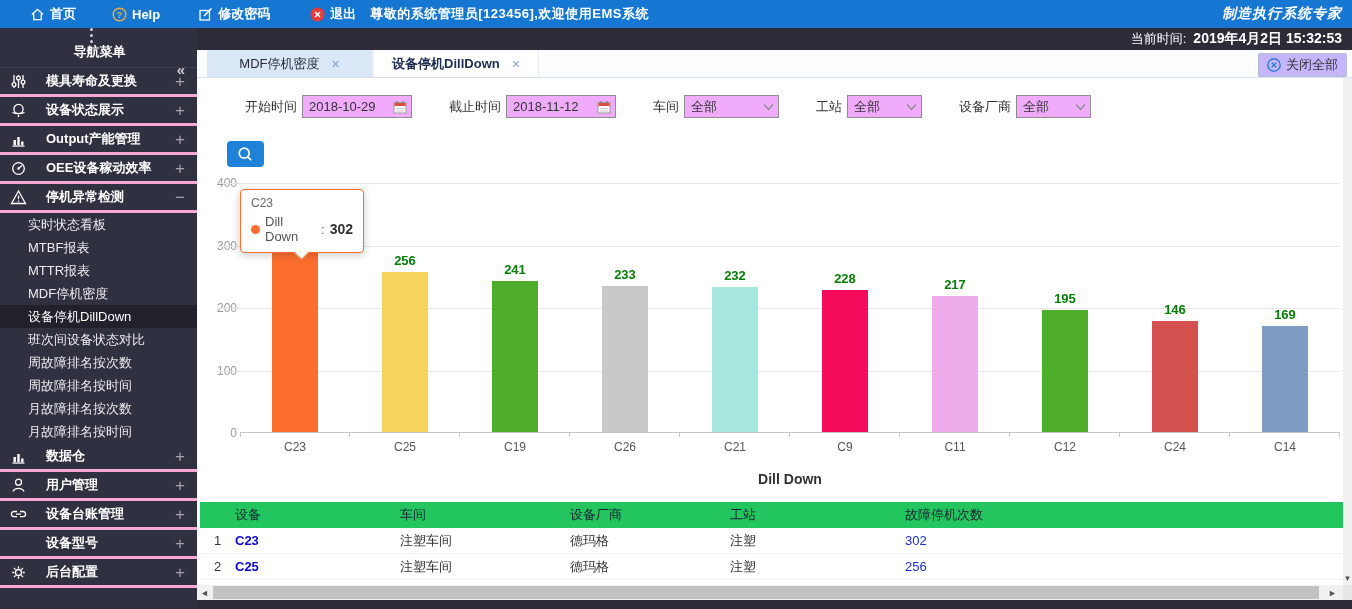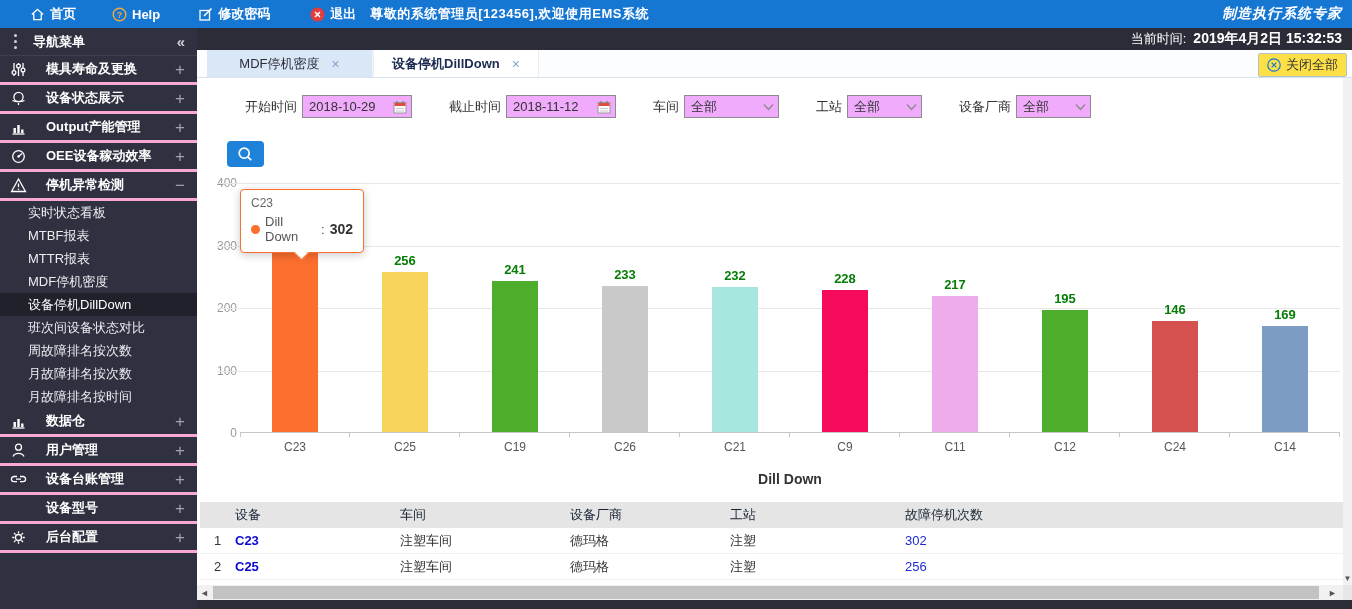--- a/index.html
+++ b/index.html
@@ -13,22 +13,22 @@
   .tb-item { display:flex; align-items:center; gap:5px; cursor:pointer; }
   .tb-home { margin-left:30px; } .tb-help { margin-left:36px; }
   .tb-pwd { margin-left:38px; } .tb-exit { margin-left:40px; }
   .tb-welcome { margin-left:14px; letter-spacing:.5px; }
   .tb-brand { margin-left:auto; margin-right:10px; font-style:italic;
     font-size:14px; letter-spacing:1px; }
 
   
   .sidebar { position:absolute; left:0; top:28px; width:197px; height:581px;
     background:#2f3040; color:#fff; overflow:hidden; }
-  .sb-head { height:28px; display:flex; align-items:center; padding:0 12px 0 14px;
-    border-bottom:1px solid #404150; font-size:13px; font-weight:bold; }
+  .sb-head { height:40px; display:flex; align-items:center; padding:0 12px 0 14px;
+    border-bottom:1px solid #404150; font-size:13px; font-weight:bold;flex-direction:column; }
   .dots { display:flex; flex-direction:column; gap:3px; margin-right:16px; }
   .dots i { width:3px; height:3px; border-radius:50%; background:#cfd0d8; }
   .sb-collapse { margin-left:auto; color:#cbccd4; font-size:15px; cursor:pointer; }
   .sb-group { height:29px; display:flex; align-items:center; padding:0 12px 0 10px;
     border-bottom:3px solid #f9a8d4; font-size:13px; font-weight:bold; cursor:pointer;gap:13px; }
   .sb-group .gicon { width:17px; height:17px; margin-right:6px; flex:0 0 17px; }
   .sb-group .glabel { flex:1; white-space:nowrap; }
   .sb-group .gexpand { color:#a2a3ac; font-size:17px; font-weight:normal; line-height:1; }
   .sb-sub-item { height:23px; line-height:23px; padding-left:28px; font-size:13px;
     color:#ececf0; cursor:pointer; white-space:nowrap; }
@@ -42,21 +42,21 @@
 
   .tabbar { height:28px; background:#fcfdfe; border-bottom:1px solid #d6e2ef;
     display:flex; align-items:stretch; padding-left:10px; position:relative; }
   .tab { width:166px; display:flex; align-items:center; justify-content:center;
     gap:12px; font-size:13px; color:#2c2c36; background:#d9e7f7; cursor:pointer;
     border-right:1px solid #eef3fa; }
   .tab.active { background:#fff; font-weight:bold; color:#1c2b50;
     border-left:1px solid #e8eef6; border-right:1px solid #e8eef6; }
   .tab .x { color:#84a3cf; font-size:14px; font-weight:normal; cursor:pointer; }
   .close-all { position:absolute; right:5px; top:3px; height:24px; display:flex;
-    align-items:center; gap:5px; padding:0 8px; background:#fde047;
+    align-items:center; gap:5px; padding:0 8px; background:#c4b5fd;
     border:1px solid #b3c1cf; border-radius:2px; font-size:13px; color:#333; cursor:pointer; }
 
   .main { position:absolute; left:0; top:50px; width:1146px; height:507px;
     background:#fff; overflow:hidden; }
 
   
   .filters { position:absolute; left:48px; top:17px; display:flex; align-items:center;
     font-size:13px; color:#333; }
   .fgroup { display:flex; align-items:center; margin-right:37px; }
   .fgroup .flabel { margin-right:5px; white-space:nowrap; }
@@ -100,21 +100,21 @@
     height:10px; background:#fff; border-right:1px solid #fb6e2e;
     border-bottom:1px solid #fb6e2e; transform:rotate(45deg); }
 
   .chart-title { position:absolute; left:43px; top:393px; width:1100px;
     text-align:center; font-size:14px; font-weight:bold; color:#333; }
 
   
   .dtable { position:absolute; left:3px; top:424px; width:1143px; }
   .trow, .thead { display:grid; grid-template-columns:35px 165px 170px 160px 175px 1fr;
     height:26px; align-items:center; font-size:13px; }
-  .thead { background:#e5e5e5; color:#182334; }
+  .thead { background:#22c55e; color:#182334; }
   .trow { color:#333; border-bottom:1px solid #f2f2f2; }
   .trow .rnum { text-align:center; }
   .trow .dev { color:#0909cf; font-weight:bold; cursor:pointer; }
   .trow .cnt { color:#1d2bd2; cursor:pointer; }
 
   
   .hscroll { position:absolute; left:0; bottom:9px; width:1146px; height:15px; background:#f1f1f1; }
   .hs-left { position:absolute; left:0; top:0; width:15px; height:15px; display:flex;
     align-items:center; justify-content:center; color:#555; font-size:9px; cursor:pointer; }
   .hs-right { position:absolute; right:3px; top:0; width:15px; height:15px; display:flex;
@@ -233,20 +233,21 @@
         <span class="gexpand">−</span>
       </div>
       <div>
         <div class="sb-sub-item">实时状态看板</div>
         <div class="sb-sub-item">MTBF报表</div>
         <div class="sb-sub-item">MTTR报表</div>
         <div class="sb-sub-item">MDF停机密度</div>
         <div class="sb-sub-item selected">设备停机DillDown</div>
         <div class="sb-sub-item">班次间设备状态对比</div>
         <div class="sb-sub-item">周故障排名按次数</div>
+        <div class="sb-sub-item">周故障排名按时间</div>
         <div class="sb-sub-item">月故障排名按次数</div>
         <div class="sb-sub-item">月故障排名按时间</div>
       </div>
       <div class="sb-group">
         <svg viewBox="0 0 17 17" class="gicon">
           <g stroke="#fff" stroke-width="1.3" fill="none">
             <path d="M2.5 15 h12"></path>
             <rect x="3.5" y="9" width="2.4" height="5" fill="#fff" stroke="none"></rect>
             <rect x="7.3" y="6" width="2.4" height="8" fill="#fff" stroke="none"></rect>
             <rect x="11.1" y="10.5" width="2.4" height="3.5" fill="#fff" stroke="none"></rect>

